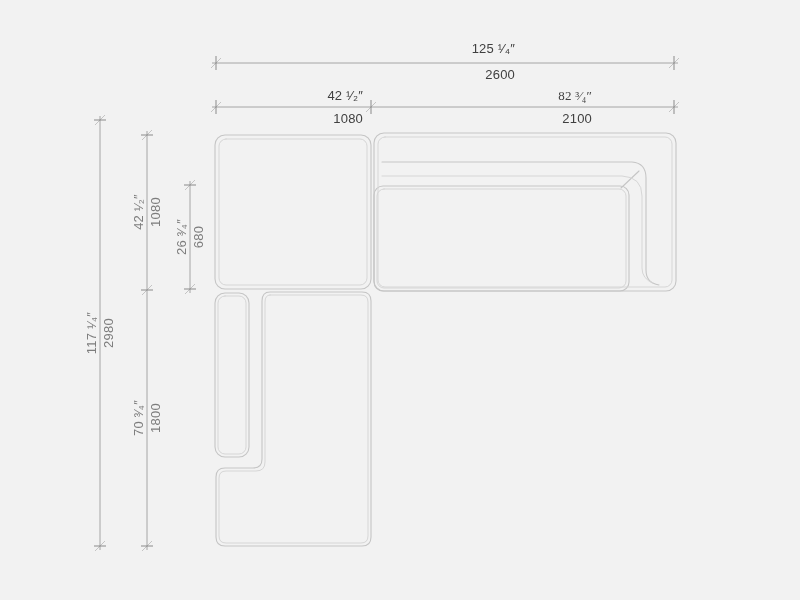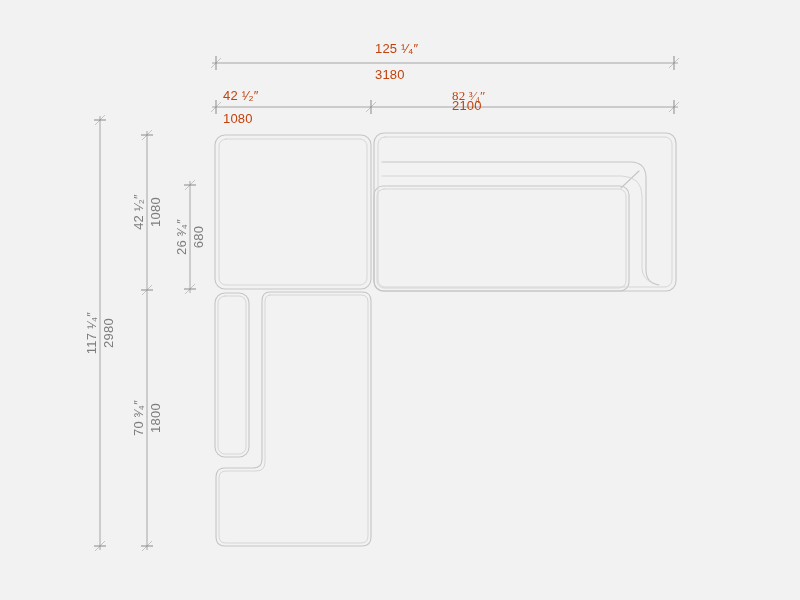--- a/index.html
+++ b/index.html
@@ -6,24 +6,24 @@
   .canvas{
     position:relative;
     width:800px;height:600px;
     background:#f2f2f2;
     font-family:"Liberation Sans","DejaVu Sans",sans-serif;
     overflow:hidden;
   }
   svg{position:absolute;left:0;top:0;}
   .lbl{
     position:absolute;
-    color:#c2410c;
+    color:#404040;
     font-size:13px;
     line-height:16px;
-    text-align:left;
+    text-align:right;
     letter-spacing:.2px;
     white-space:nowrap;
   }
   .vdim{
     position:absolute;
     width:150px;height:34px;
     transform:rotate(-90deg);
     display:flex;flex-direction:column;justify-content:center;
     color:#7d7d7d;
     font-size:13px;
@@ -102,27 +102,27 @@
       <rect x="378" y="137" width="294" height="150" rx="7"></rect>
       <path d="M 382 176 H 622 Q 642 177 642 196 V 268 Q 642 279 653 283"></path>
       <rect x="377" y="189" width="249" height="99" rx="7"></rect>
 
       <rect x="218" y="296" width="28" height="158" rx="7"></rect>
       <path d="M 270 295 H 361 Q 368 295 368 302 V 536 Q 368 543 361 543 H 226 Q 219 543 219 536 V 478 Q 219 471 226 471 H 256 Q 265 471 265 462 V 302 Q 265 295 270 295 Z"></path>
     </g>
   </svg>
 
   <div class="lbl" style="left:375px;top:41px;width:140px;">125 ¹⁄₄″</div>
-  <div class="lbl" style="left:375px;top:67px;width:140px;">3180</div>
+  <div class="lbl" style="left:375px;top:67px;width:140px;">2600</div>
 
   <div class="lbl" style="left:223px;top:88px;width:140px;">42 ¹⁄₂″</div>
   <div class="lbl" style="left:223px;top:111px;width:140px;">1080</div>
 
   <div class="lbl" style="left:452px;top:88px;width:140px;font-family:Liberation Serif, serif;">82 ³⁄₄″</div>
-  <div class="lbl" style="left:452px;top:98px;width:140px;">2100</div>
+  <div class="lbl" style="left:452px;top:111px;width:140px;">2100</div>
 
   <div class="vdim" style="left:25px;top:316px;">
     <div class="row">117 ¹⁄₄″</div>
     <div class="row">2980</div>
   </div>
 
   <div class="vdim" style="left:72px;top:195px;">
     <div class="row">42 ¹⁄₂″</div>
     <div class="row">1080</div>
   </div>

